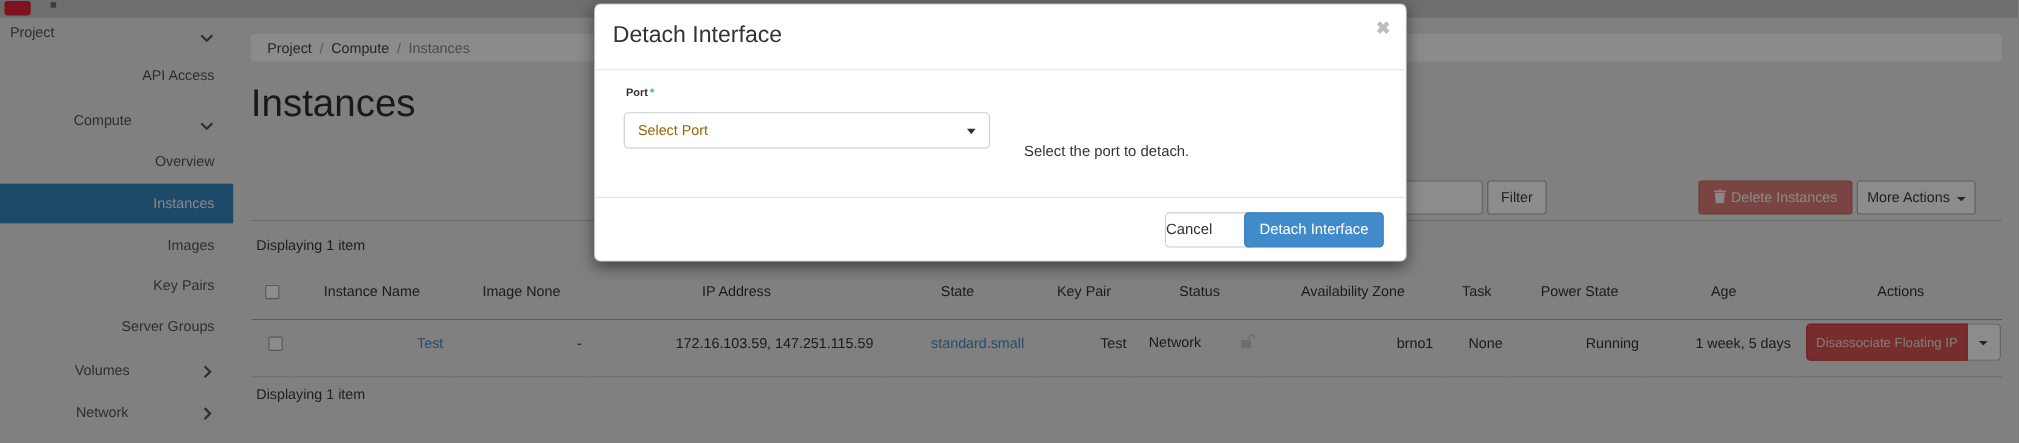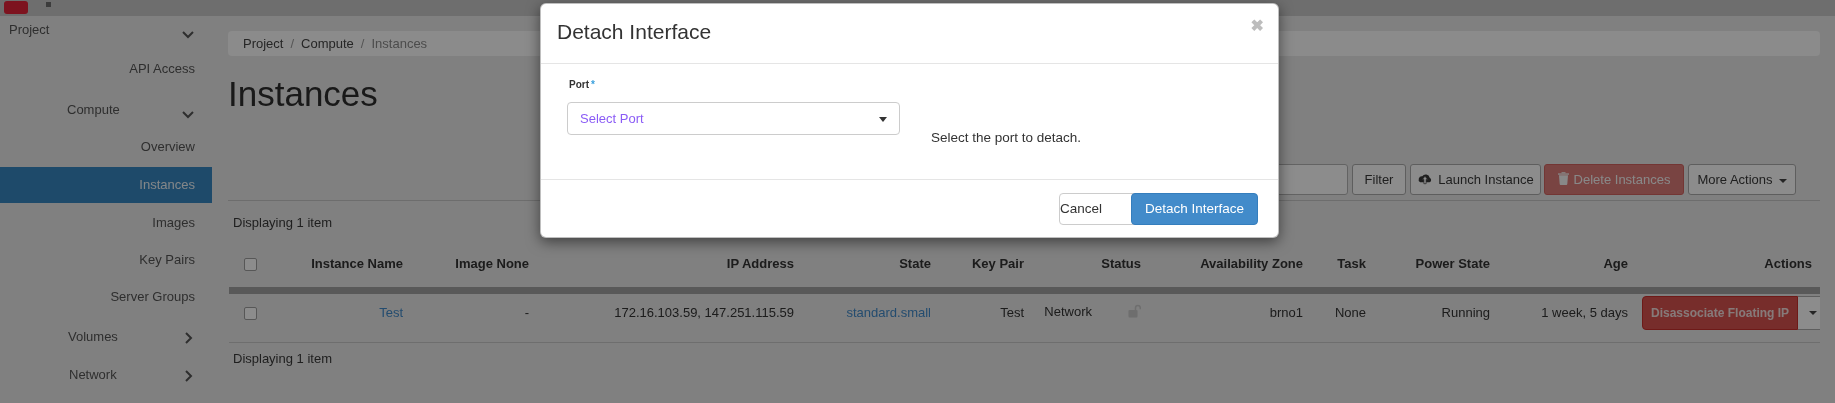--- a/index.html
+++ b/index.html
@@ -39,38 +39,38 @@
   .btn-launch { left:1410px; width:131px; }
   .btn-delete { left:1544px; width:140px; background:#d9534f; border-color:#c9302c; color:#fff; opacity:.72; }
   .btn-more { left:1688px; width:108px; }
   .caret { display:inline-block; width:0; height:0; border-left:4px solid transparent; border-right:4px solid transparent; border-top:4px solid #444; margin-left:6px; vertical-align:middle; }
   .btn .ico { vertical-align:-1px; margin-right:5px; }
 
   
   .displaying-top { position:absolute; left:233px; top:215px; font-size:13px; color:#3a3a3a; }
   .displaying-bottom { position:absolute; left:233px; top:351px; font-size:13px; color:#3a3a3a; }
   table.instances { position:absolute; left:229px; top:240px; width:1591px; border-collapse:collapse; table-layout:fixed; font-size:13px; color:#333; }
-  table.instances th { height:50px; vertical-align:middle; text-align:right; padding:0 8px; font-weight:bold; border-bottom:7px solid #a3a3a3; white-space:nowrap; overflow:hidden; }
+  table.instances th { height:50px; vertical-align:middle; text-align:center; padding:0 8px; font-weight:normal; border-bottom:1px solid #a3a3a3; white-space:nowrap; overflow:hidden; }
   table.instances td { height:52px; vertical-align:middle; text-align:right; padding:0 8px 10px; border-bottom:1px solid #c8c8c8; white-space:nowrap; overflow:hidden; }
   .cb { display:inline-block; width:13px; height:13px; background:#fff; border:1px solid #9f9f9f; border-radius:2px; vertical-align:middle; cursor:pointer; }
   .cell-link { color:#428bca; cursor:pointer; text-decoration:none; }
   .lock-ico { margin-left:36px; vertical-align:-2px; }
   .btn-row-action { display:inline-block; height:34px; line-height:32px; padding:0 8px; background:#d9534f; border:1px solid #c9302c; border-radius:4px 0 0 4px; color:#f4dedd; font-size:12px; cursor:pointer; vertical-align:middle; }
   .btn-row-caret { display:inline-block; height:34px; width:30px; line-height:32px; text-align:center; background:#fff; border:1px solid #ababab; border-left:none; border-radius:0 4px 4px 0; cursor:pointer; vertical-align:middle; }
 
   
   .backdrop { position:absolute; left:0; top:0; width:100%; height:100%; background:rgba(0,0,0,0.45); z-index:10; }
   .modal { position:absolute; left:540px; top:3px; width:739px; height:235px; background:#fff; border:1px solid rgba(0,0,0,.25); border-radius:6px; box-shadow:0 4px 14px rgba(0,0,0,.5); z-index:20; }
   .modal-title { position:absolute; left:16px; top:16px; font-size:21px; font-weight:400; color:#333; }
   .modal-close { position:absolute; right:14px; top:12px; font-size:16px; font-weight:bold; color:#bdbdbd; cursor:pointer; }
   .modal-head-line { position:absolute; left:0; top:59px; width:100%; border-top:1px solid #e5e5e5; }
   .port-label { position:absolute; left:28px; top:75px; font-size:10px; font-weight:bold; color:#333; }
   .req { color:#3ba0dd; margin-left:2px; }
   .select-box { position:absolute; left:26px; top:98px; width:333px; height:33px; background:#fff; border:1px solid #ccc; border-radius:4px; cursor:pointer; }
-  .select-box .sel-text { position:absolute; left:12px; top:0; line-height:31px; font-size:13px; color:#8b5cf6; }
+  .select-box .sel-text { position:absolute; left:12px; top:0; line-height:31px; font-size:13px; color:#a16207; }
   .select-box .sel-caret { position:absolute; right:12px; top:14px; width:0; height:0; border-left:4px solid transparent; border-right:4px solid transparent; border-top:5px solid #333; }
   .desc-title { position:absolute; left:390px; top:86px; font-size:26px; font-weight:400; color:#333; }
   .desc-text { position:absolute; left:390px; top:126px; font-size:13.5px; color:#333; }
   .modal-foot-line { position:absolute; left:0; top:175px; width:100%; border-top:1px solid #e5e5e5; }
   .btn-cancel { position:absolute; left:518px; top:189px; width:82px; height:32px; line-height:30px; text-align:left; background:#fff; border:1px solid #ccc; border-radius:4px; font-size:13.5px; color:#333; cursor:pointer; }
   .btn-submit { position:absolute; left:590px; top:189px; width:127px; height:32px; line-height:30px; text-align:center; background:#428bca; border:1px solid #357ebd; border-radius:4px; font-size:13.5px; color:#fff; cursor:pointer; }
 </style>
 </head>
 <body>
 
@@ -138,26 +138,20 @@
     <div class="breadcrumb">
       <span class="bc-link">Project</span><span class="bc-sep">/</span><span class="bc-link">Compute</span><span class="bc-sep">/</span><span class="bc-active">Instances</span>
     </div>
   </div>
 
   <div class="page-title">Instances</div>
 
   <input class="search-input" type="text" style="">
   <div class="btn btn-filter">
     <span>Filter</span>
-  </div>
-  <div class="btn btn-launch">
-    <span class="ico"><svg width="16" height="12" viewBox="0 0 17 12">
-          <path d="M13.5 4.6A4.3 4.3 0 0 0 5.6 3.2 3.4 3.4 0 0 0 3.4 9.5h10a2.7 2.7 0 0 0 .1-4.9z" fill="#3a3a3a"></path>
-          <polygon points="8.5,3.2 11.4,6.4 9.7,6.4 9.7,11 7.3,11 7.3,6.4 5.6,6.4" fill="#fff" stroke="#3a3a3a" stroke-width="0.7"></polygon>
-        </svg></span><span>Launch Instance</span>
   </div>
   <div class="btn btn-delete">
     <span class="ico"><svg width="11" height="13" viewBox="0 0 11 13">
           <path fill="#ffffff" d="M1 3.2h9l-.7 8.8a1 1 0 0 1-1 .9H2.7a1 1 0 0 1-1-.9z"></path>
           <rect x="0" y="1.4" width="11" height="1.3" fill="#ffffff"></rect>
           <rect x="3.5" y="0.2" width="4" height="1.1" fill="#ffffff"></rect>
         </svg></span><span>Delete Instances</span>
   </div>
   <div class="btn btn-more">
     <span>More Actions</span><span class="caret"></span>
@@ -209,21 +203,21 @@
         <td>
           <span>Network</span><span class="lock-ico"><svg width="13" height="14" viewBox="0 0 13 14">
                 <rect x="0.5" y="6" width="9" height="7.5" rx="1" fill="#c8c8c8"></rect>
                 <path d="M7.5 6V3.8a2.4 2.4 0 0 1 4.8 0v1.4" stroke="#c8c8c8" stroke-width="1.5" fill="none"></path>
               </svg></span>
         </td>
         <td>brno1</td>
         <td>None</td>
         <td>Running</td>
         <td>1 week, 5 days</td>
-        <td style="padding-left:6px;font-weight:bold;">
+        <td style="padding-left:6px;">
           <span class="btn-row-action">Disassociate Floating IP</span><span class="btn-row-caret"><span class="caret" style="margin-left:0;"></span></span>
         </td>
       </tr>
     </tbody>
   </table>
 
   <div class="displaying-bottom">Displaying 1 item</div>
 
   <div class="backdrop"></div>
 

